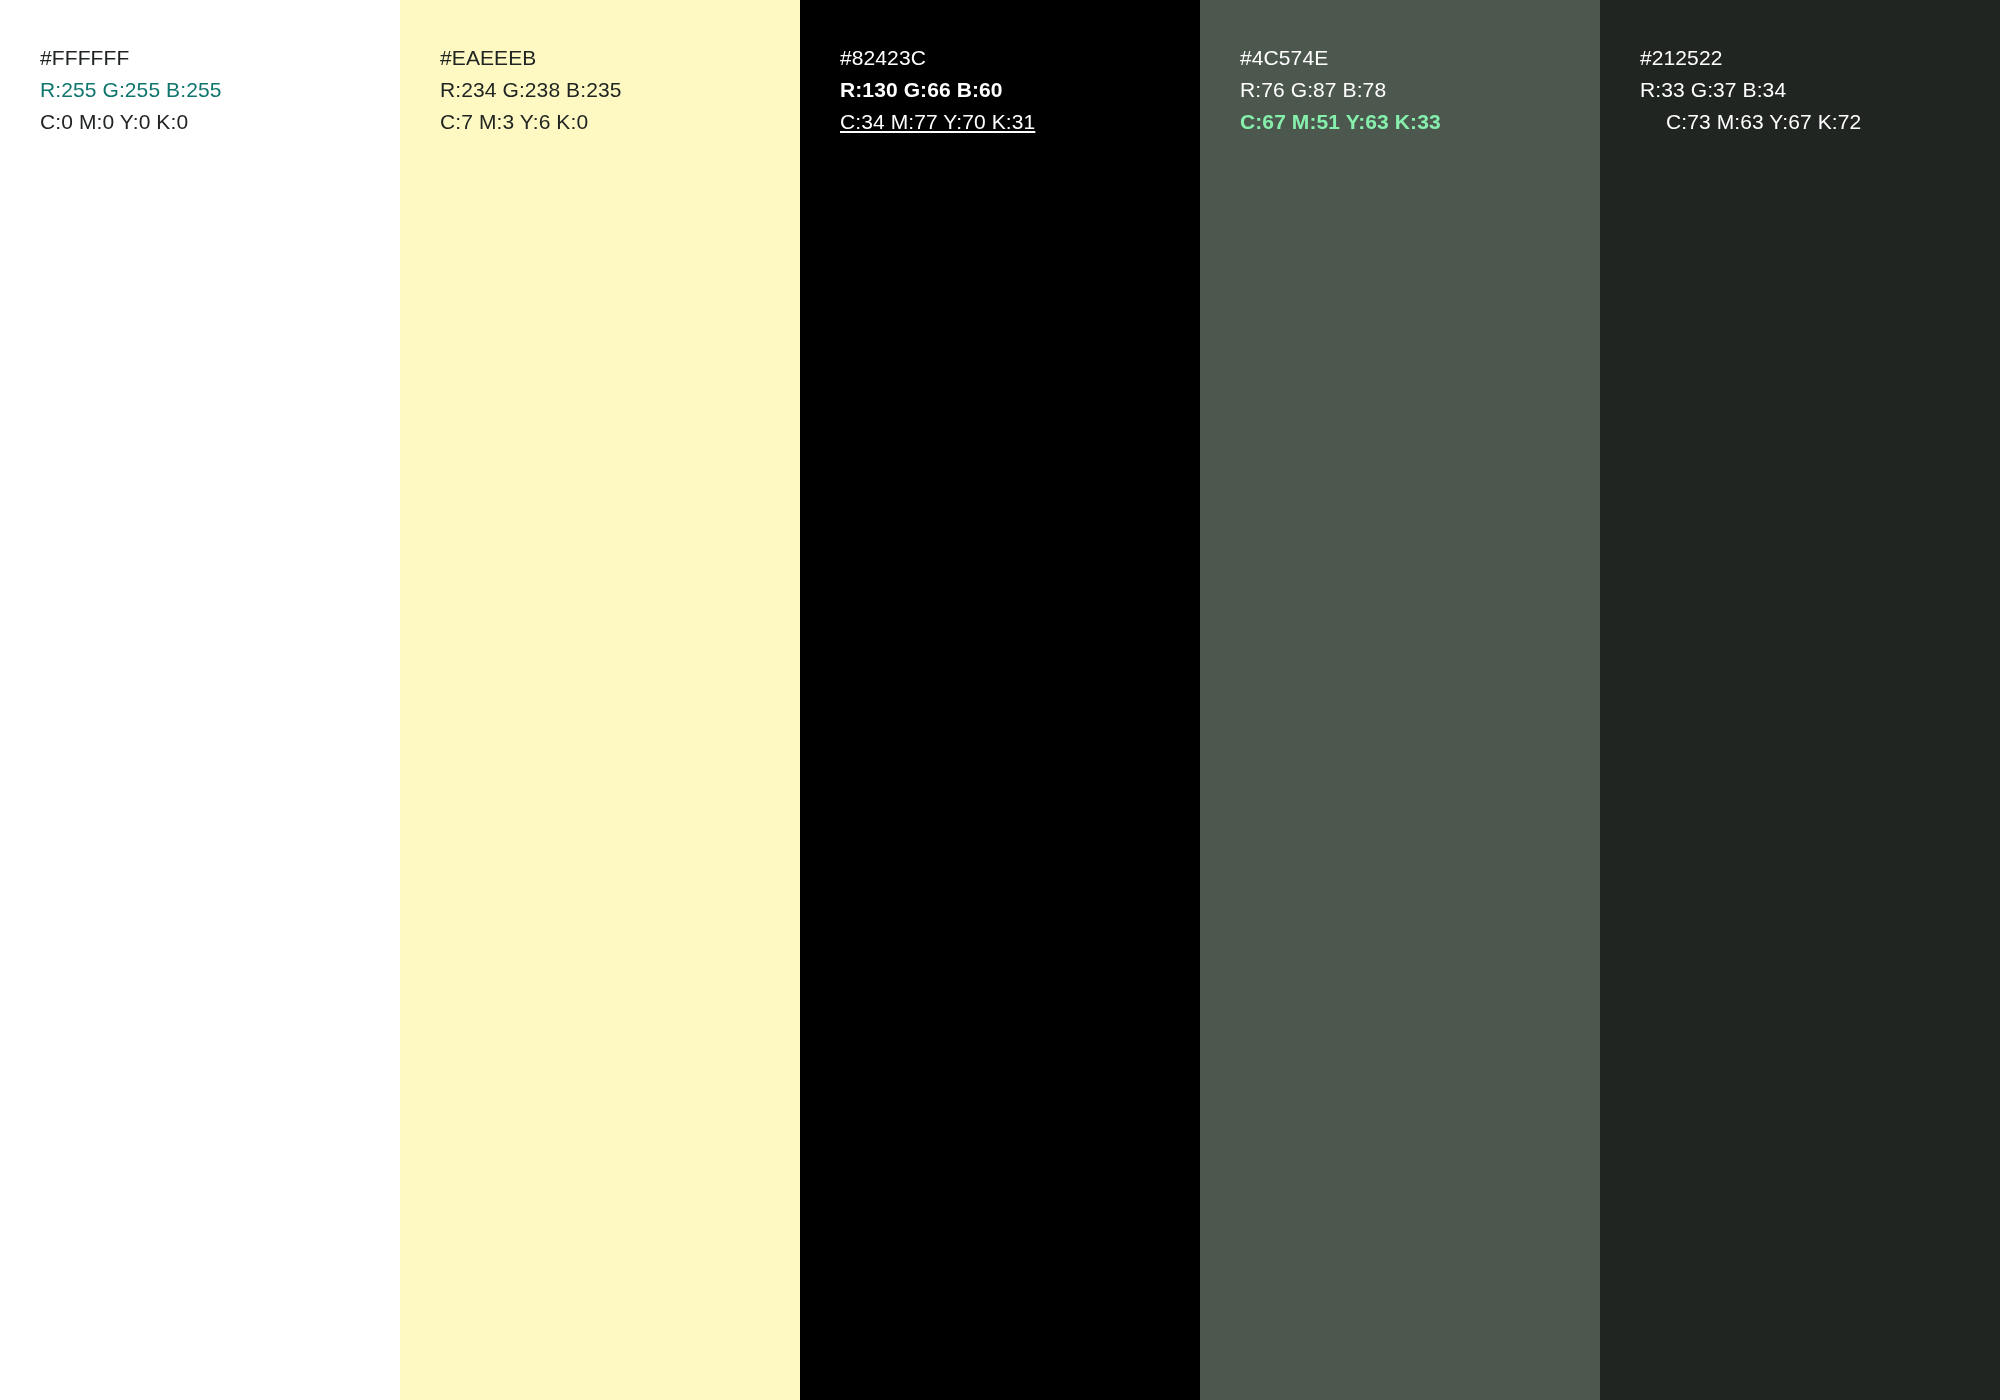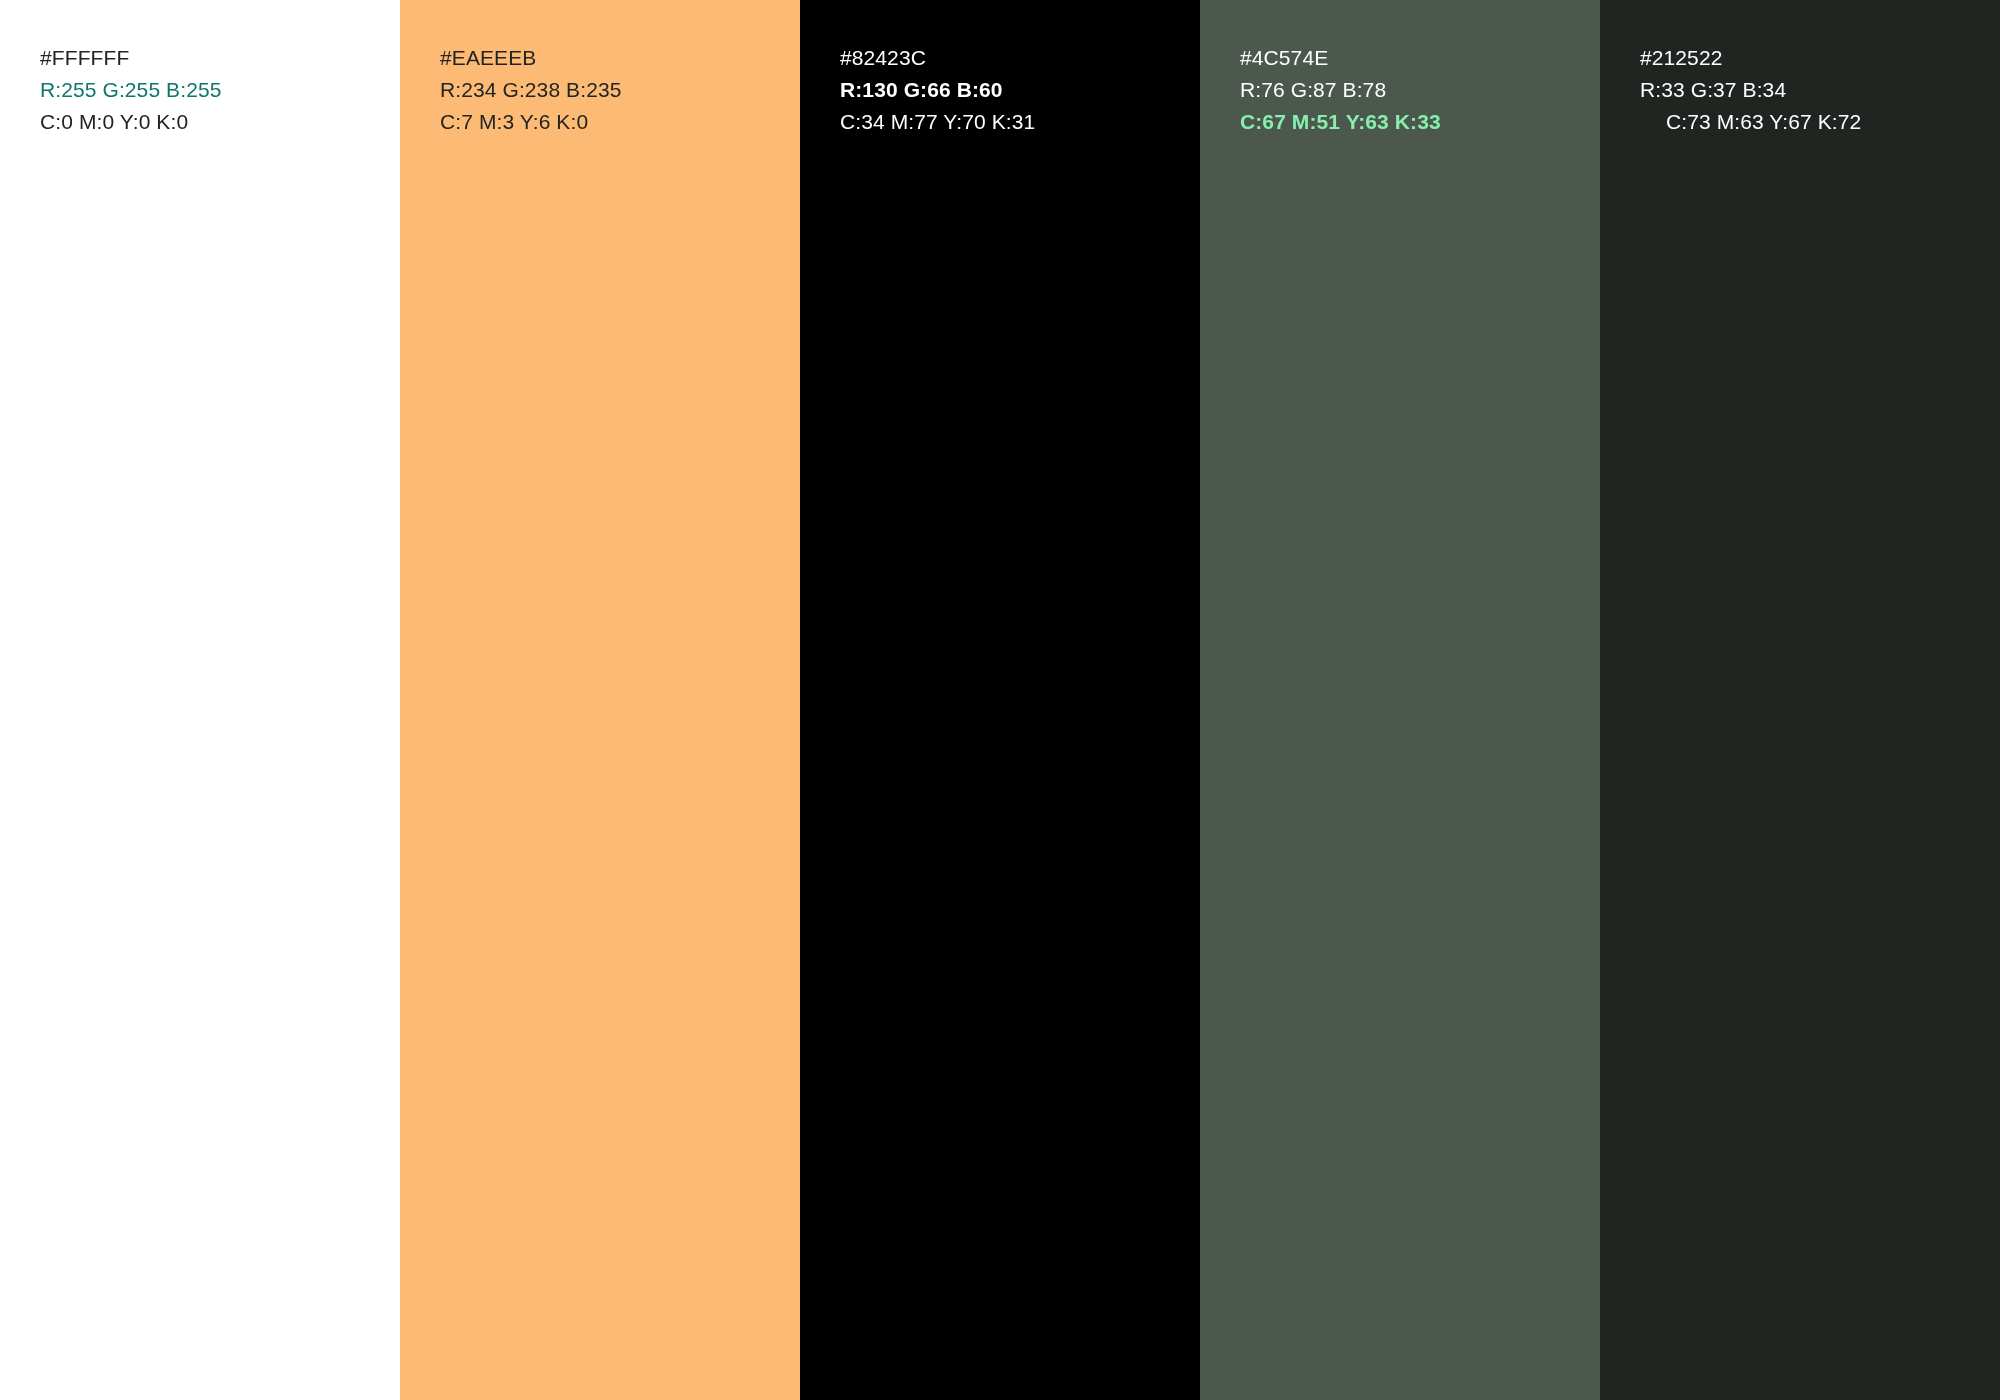--- a/index.html
+++ b/index.html
@@ -49,33 +49,33 @@
 <div class="palette">
 
   <div class="swatch light" style="background-color: rgb(255, 255, 255);">
     <div class="swatch-info">
       <div class="swatch-line" style="color: rgb(33, 37, 34);">#FFFFFF</div>
       <div class="swatch-line" style="color: #0f766e;">R:255 G:255 B:255</div>
       <div class="swatch-line" style="color: rgb(33, 37, 34);">C:0 M:0 Y:0 K:0</div>
     </div>
   </div>
 
-  <div class="swatch light" style="background-color: #fdba74; padding-left: 39px;">
+  <div class="swatch light" style="background-color: #fef9c3; padding-left: 39px;">
     <div class="swatch-info">
       <div class="swatch-line" style="color: rgb(33, 37, 34);">#EAEEEB</div>
       <div class="swatch-line" style="color: rgb(33, 37, 34);">R:234 G:238 B:235</div>
       <div class="swatch-line" style="color: rgb(33, 37, 34);">C:7 M:3 Y:6 K:0</div>
     </div>
   </div>
 
   <div class="swatch dark" style="background-color: #000000;">
     <div class="swatch-info">
       <div class="swatch-line" style="color: rgb(255, 255, 255);">#82423C</div>
       <div class="swatch-line" style="color: rgb(255, 255, 255); font-weight: bold;">R:130 G:66 B:60</div>
-      <div class="swatch-line" style="color: rgb(255, 255, 255);">C:34 M:77 Y:70 K:31</div>
+      <div class="swatch-line" style="color: rgb(255, 255, 255); text-decoration: underline;">C:34 M:77 Y:70 K:31</div>
     </div>
   </div>
 
   <div class="swatch dark" style="background-color: rgb(76, 87, 78);">
     <div class="swatch-info">
       <div class="swatch-line" style="color: rgb(255, 255, 255);">#4C574E</div>
       <div class="swatch-line" style="color: rgb(255, 255, 255);">R:76 G:87 B:78</div>
       <div class="swatch-line" style="color: #86efac; font-weight: bold;">C:67 M:51 Y:63 K:33</div>
     </div>
   </div>

